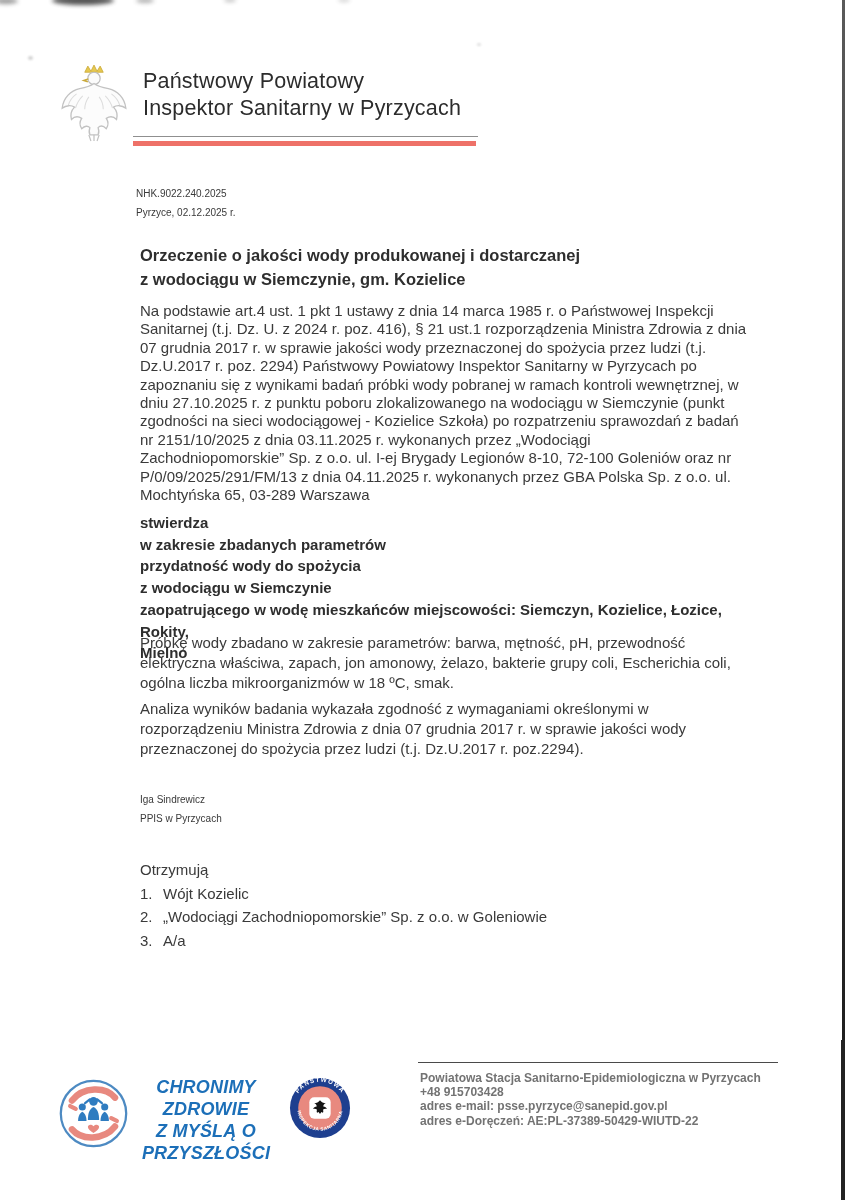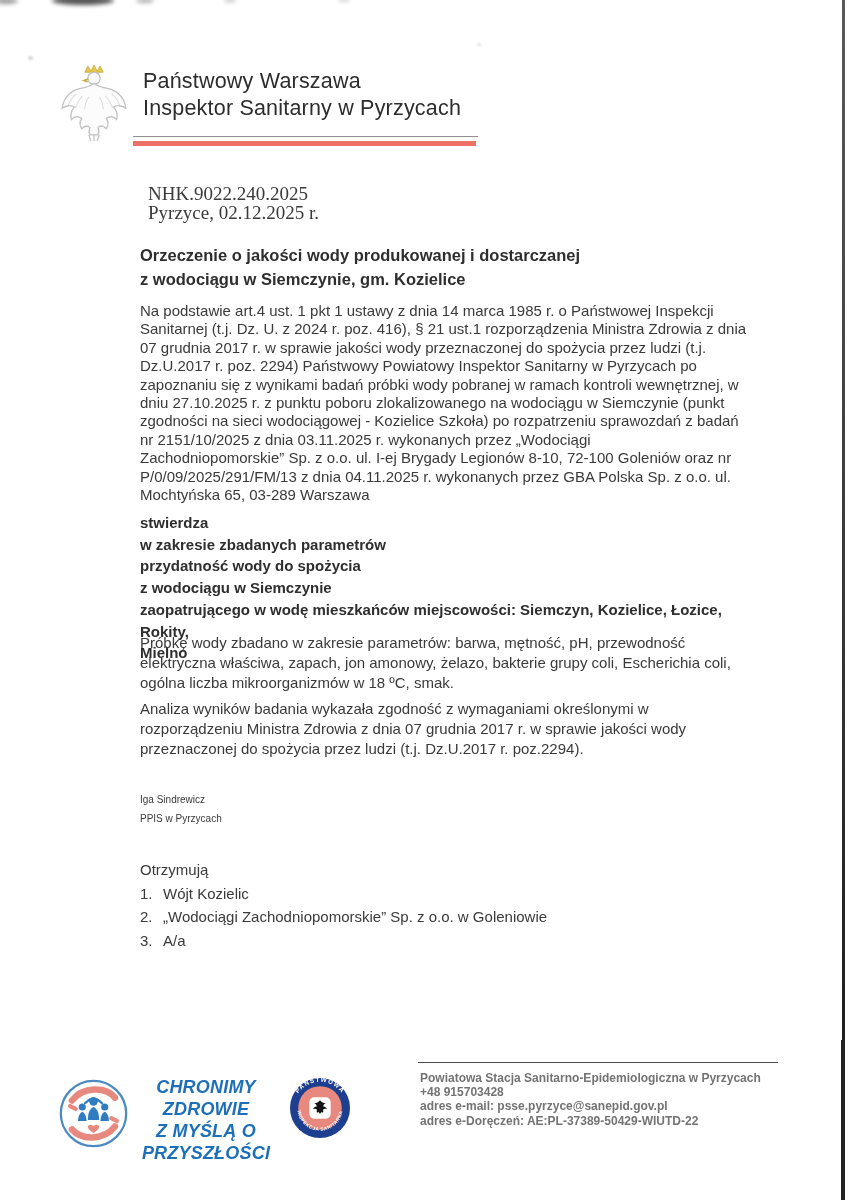--- a/index.html
+++ b/index.html
@@ -26,21 +26,21 @@
   .d1{left:28px;top:56px;width:5px;height:4px;opacity:.6;}
   .d2{left:477px;top:43px;width:4px;height:3px;opacity:.45;}
 
   
   .coat{left:58px;top:62px;}
   .org{left:143px;top:68px;font-size:21.5px;line-height:27px;color:#2c2c2c;letter-spacing:.2px;}
   .rule-gray{left:133px;top:136px;width:345px;height:1.4px;background:#8f8f8f;}
   .rule-red{left:133px;top:141px;width:343px;height:5px;}
 
   
-  .meta{left:148px;top:185px;font-size:19px;line-height:18.5px;font-family:Liberation Serif, serif;}
+  .meta{left:136px;top:185px;font-size:10px;line-height:18.5px;}
   .doc-title{left:140px;top:244px;font-size:16.5px;line-height:23.5px;font-weight:bold;color:#2e2e2e;}
 
   
   .para{left:140px;top:302px;width:630px;font-size:15px;line-height:18.4px;}
   .ruling{left:140px;top:512px;width:630px;font-size:15px;line-height:21.7px;font-weight:bold;color:#2e2e2e;}
   .params{left:140px;top:633px;width:630px;font-size:15px;line-height:20px;}
   .analysis{left:140px;top:699px;width:630px;font-size:15px;line-height:20px;}
   .signature{left:140px;top:791px;font-size:10px;line-height:18.6px;}
   .recips{left:140px;top:860px;font-size:15px;}
   .recips .head{line-height:20px;}
@@ -74,21 +74,21 @@
       <path d="M26 10 L29 4 L32 9 L35 3 L38 9 L41 4 L44 10 Z" fill="#e6c84f" stroke="#c9a93a" stroke-width="0.8"></path>
       <circle cx="35" cy="16" r="6" fill="#fbfbfb" stroke="#bdbdbd" stroke-width="1.2"></circle>
       <path d="M29.5 16.5 l-4.5 1.5 4 1.2" fill="none" stroke="#c9a93a" stroke-width="1.4"></path>
       <path d="M35 21 C31 24 27 25 21 26 C12 28 5 35 4 45 C8 42 13 42 16 44 C13 47 12 52 13 56 C16 53 20 53 23 55 C21 58 21 62 23 65 C26 62 29 62 31 64 C30 67 30 69 31 71 L39 71 C40 69 40 67 39 64 C41 62 44 62 47 65 C49 62 49 58 47 55 C50 53 54 53 57 56 C58 52 57 47 54 44 C57 42 62 42 66 45 C65 35 58 28 49 26 C43 25 39 24 35 21 Z" fill="#fcfcfc" stroke="#c2c2c2" stroke-width="1.3"></path>
       <path d="M18 31 C14 34 11 38 10 42 M24 33 C20 37 18 41 17 45 M30 34 C27 38 26 42 26 46" stroke="#dcdcdc" stroke-width="1" fill="none"></path>
       <path d="M52 31 C56 34 59 38 60 42 M46 33 C50 37 52 41 53 45 M40 34 C43 38 44 42 44 46" stroke="#dcdcdc" stroke-width="1" fill="none"></path>
       <path d="M30 71 L32 77 M35 71 L35 77 M40 71 L38 77" stroke="#c2c2c2" stroke-width="1.2"></path>
     </svg>
   </div>
   <div class="abs org">
-    <div>Państwowy Warszawa</div>
+    <div>Państwowy Powiatowy</div>
     <div>Inspektor Sanitarny w Pyrzycach</div>
   </div>
   <div class="abs rule-gray"></div>
   <div class="abs rule-red" id="ruleRed" style="background: rgb(238, 113, 104);"></div>
 
   <div class="abs meta">
     <div>NHK.9022.240.2025</div>
     <div>Pyrzyce, 02.12.2025 r.</div>
   </div>
 

